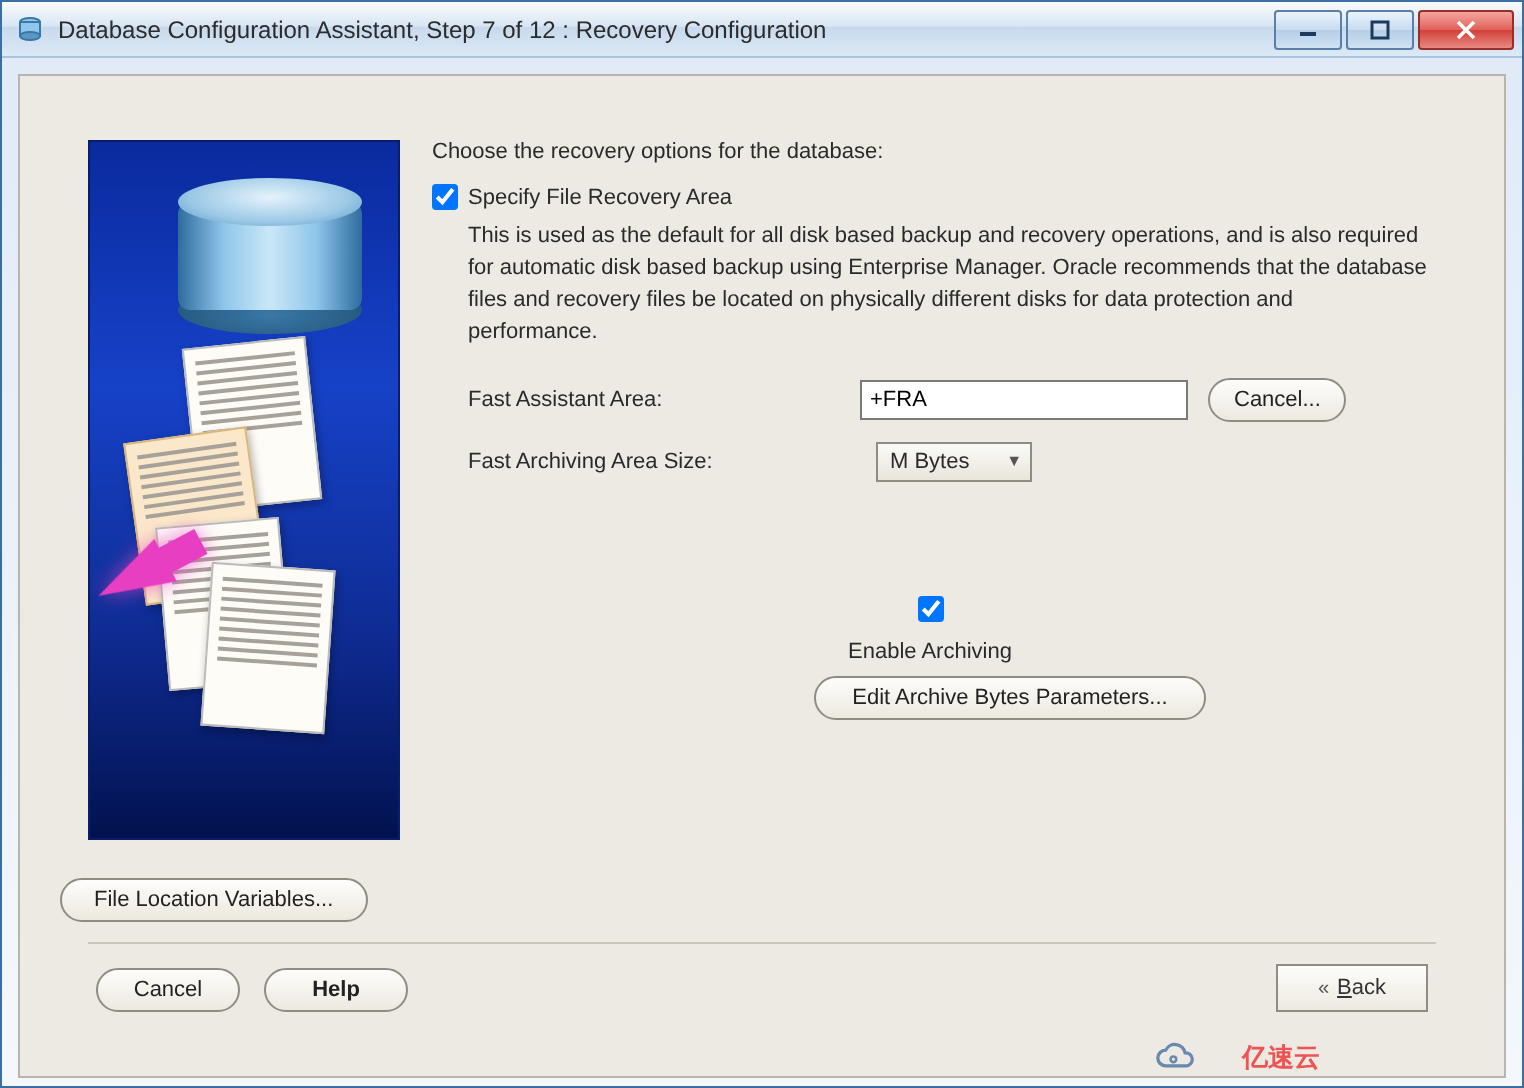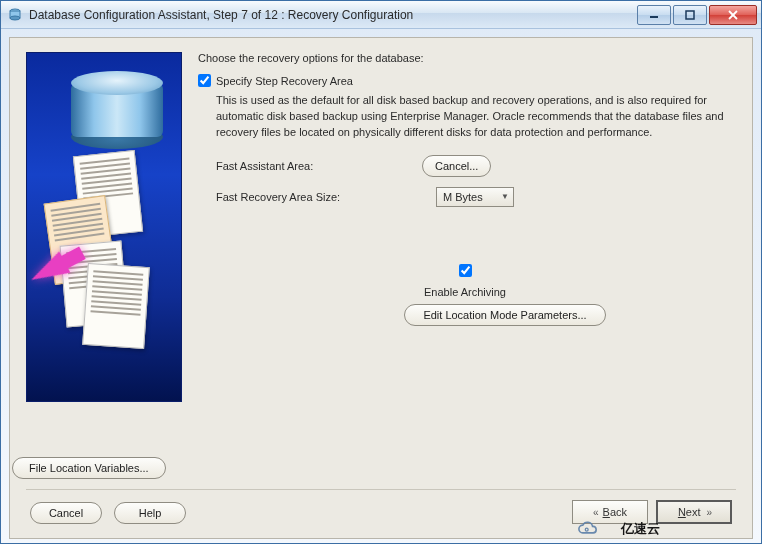--- a/index.html
+++ b/index.html
@@ -52,21 +52,21 @@
   .client {
     flex: 1;
     padding: 8px 8px 4px 8px;
     display: flex; flex-direction: column;
   }
   .panel {
     flex: 1;
     background: #eceae3;
     border: 1px solid #b8b5ab;
     display: flex; flex-direction: column;
-    padding: 2px;
+    padding: 20px;
   }
   .main-row {
     flex: 1;
     display: flex;
     padding: 12px 18px 4px 14px;
     gap: 16px;
   }
   .side-img {
     width: 156px; height: 350px;
     background: linear-gradient(to bottom, #0a2a9e 0%, #1642c8 35%, #0f2c94 70%, #02124f 100%);
@@ -173,59 +173,59 @@
     cursor: pointer;
     display: inline-flex; align-items: center; justify-content: center;
     color: #222;
   }
   .select {
     height: 20px; width: 78px;
     background: linear-gradient(to bottom, #fafaf7 0%, #e8e5db 100%);
     border: 1px solid #8f8c82;
     display: flex; align-items: center; justify-content: space-between;
     padding: 0 4px 0 6px; font-size: 11px;
-    cursor: pointer; margin-left: 24px;
+    cursor: pointer; margin-left: 8px;
   }
   .select .caret { font-size: 8px; color: #555; }
   .browse-gap { margin-left: 10px; }
   .chk-archiving { margin-top: 44px; display: flex; align-items: center; gap: 6px; flex-direction: column; }
   .chk-archiving .edit-btn-hold { margin-left: 80px; }
 
   .var-row {
     display: flex; 
     padding: 8px 18px 10px 0;
   }
   hr.sep {
     border: none; border-top: 1px solid #c9c6bc;
     margin: 0 14px;
   }
   .nav-row {
     display: flex; align-items: flex-end;
     padding: 10px 18px 12px 18px;
   }
   .nav-row .spacer { flex: 1; }
   .nav-row .btn { min-width: 72px; justify-content: center; }
-  .nav-row .btn + .btn { margin-left: 10px; }
+  .nav-row .btn + .btn { margin-left: 10px; font-weight: bold; }
   .nav-btn {
     height: 24px; min-width: 76px;
     border: 1px solid #8f8c82;
     background: linear-gradient(to bottom, #fdfdfb 0%, #ece9df 100%);
     display: inline-flex; align-items: center; justify-content: center;
     gap: 6px; font-size: 11px;
     cursor: pointer; padding: 0 10px;
   }
   .nav-btn.next {
     border: 2px solid #5a5a5a;
     background: linear-gradient(to bottom, #f5f4ef 0%, #e3e0d5 100%);
   }
   .nav-btn .ang { font-size: 10px; color: #555; letter-spacing: -2px; }
   .underline-key { text-decoration: underline; }
   .watermark {
     position: absolute; right: 10px; bottom: 6px;
-    font-size: 13px; color: #000000; font-weight: bold;
+    font-size: 13px; color: #ef4444; font-weight: bold;
     display: flex; align-items: center; gap: 20px;
     opacity: 0.9;
   }
   .watermark svg { width: 26px; height: 16px; }
   .outer { position: relative; width: 670px; height: 544px; }
 </style>
 </head>
 <body>
 <div class="outer">
 
@@ -310,63 +310,60 @@
                 <div class="line"></div>
               </div>
           <div class="arrow"></div>
         </div>
 
         <div class="form-area">
           <div class="intro">Choose the recovery options for the database:</div>
 
           <div class="chk-row">
             <input type="checkbox" checked="" style="">
-            <label>Specify Step Recovery Area</label>
+            <label>Specify File Recovery Area</label>
           </div>
           <div class="desc">This is used as the default for all disk based backup and recovery operations, and is also required for automatic disk based backup using Enterprise Manager. Oracle recommends that the database files and recovery files be located on physically different disks for data protection and performance.</div>
 
           <div class="field-row">
             <span class="field-label">Fast Assistant Area:</span>
+            <input class="field-input" value="+FRA" style="">
             <button class="btn browse-gap">Cancel...</button>
           </div>
 
           <div class="field-row">
-            <span class="field-label">Fast Recovery Area Size:</span>
+            <span class="field-label">Fast Archiving Area Size:</span>
             <div class="select">
               <span>M Bytes</span>
               <span class="caret">▼</span>
             </div>
           </div>
 
           <div class="chk-archiving">
             <input type="checkbox" checked="" style="">
             <label>Enable Archiving</label>
             <span class="edit-btn-hold">
-              <button class="btn" style="padding:0 18px">Edit Location Mode Parameters...</button>
+              <button class="btn" style="padding:0 18px">Edit Archive Bytes Parameters...</button>
             </span>
           </div>
         </div>
       </div>
 
       <div class="var-row">
         <button class="btn" style="padding:0 16px">File Location Variables...</button>
       </div>
       <hr class="sep">
       <div class="nav-row">
         <button class="btn">Cancel</button>
         <button class="btn" style="margin-left:12px">Help</button>
         <span class="spacer"></span>
         <div class="nav-btn">
           <span class="ang">«</span>
           <span><span class="underline-key">B</span><span>ack</span></span>
         </div>
-        <div class="nav-btn next" style="margin-left:8px">
-          <span><span class="underline-key">N</span><span>ext</span></span>
-          <span class="ang">»</span>
-        </div>
       </div>
 
     </div>
   </div>
 </div>
 
 <div class="watermark">
   <svg viewBox="0 0 40 24">
         <path d="M12 18a6 6 0 010-12 8 8 0 0115 2 5 5 0 011 10H12z" fill="none" stroke="#5b7fa8" stroke-width="2.5"></path>
         <circle cx="18" cy="13" r="2.2" fill="none" stroke="#5b7fa8" stroke-width="2"></circle>

